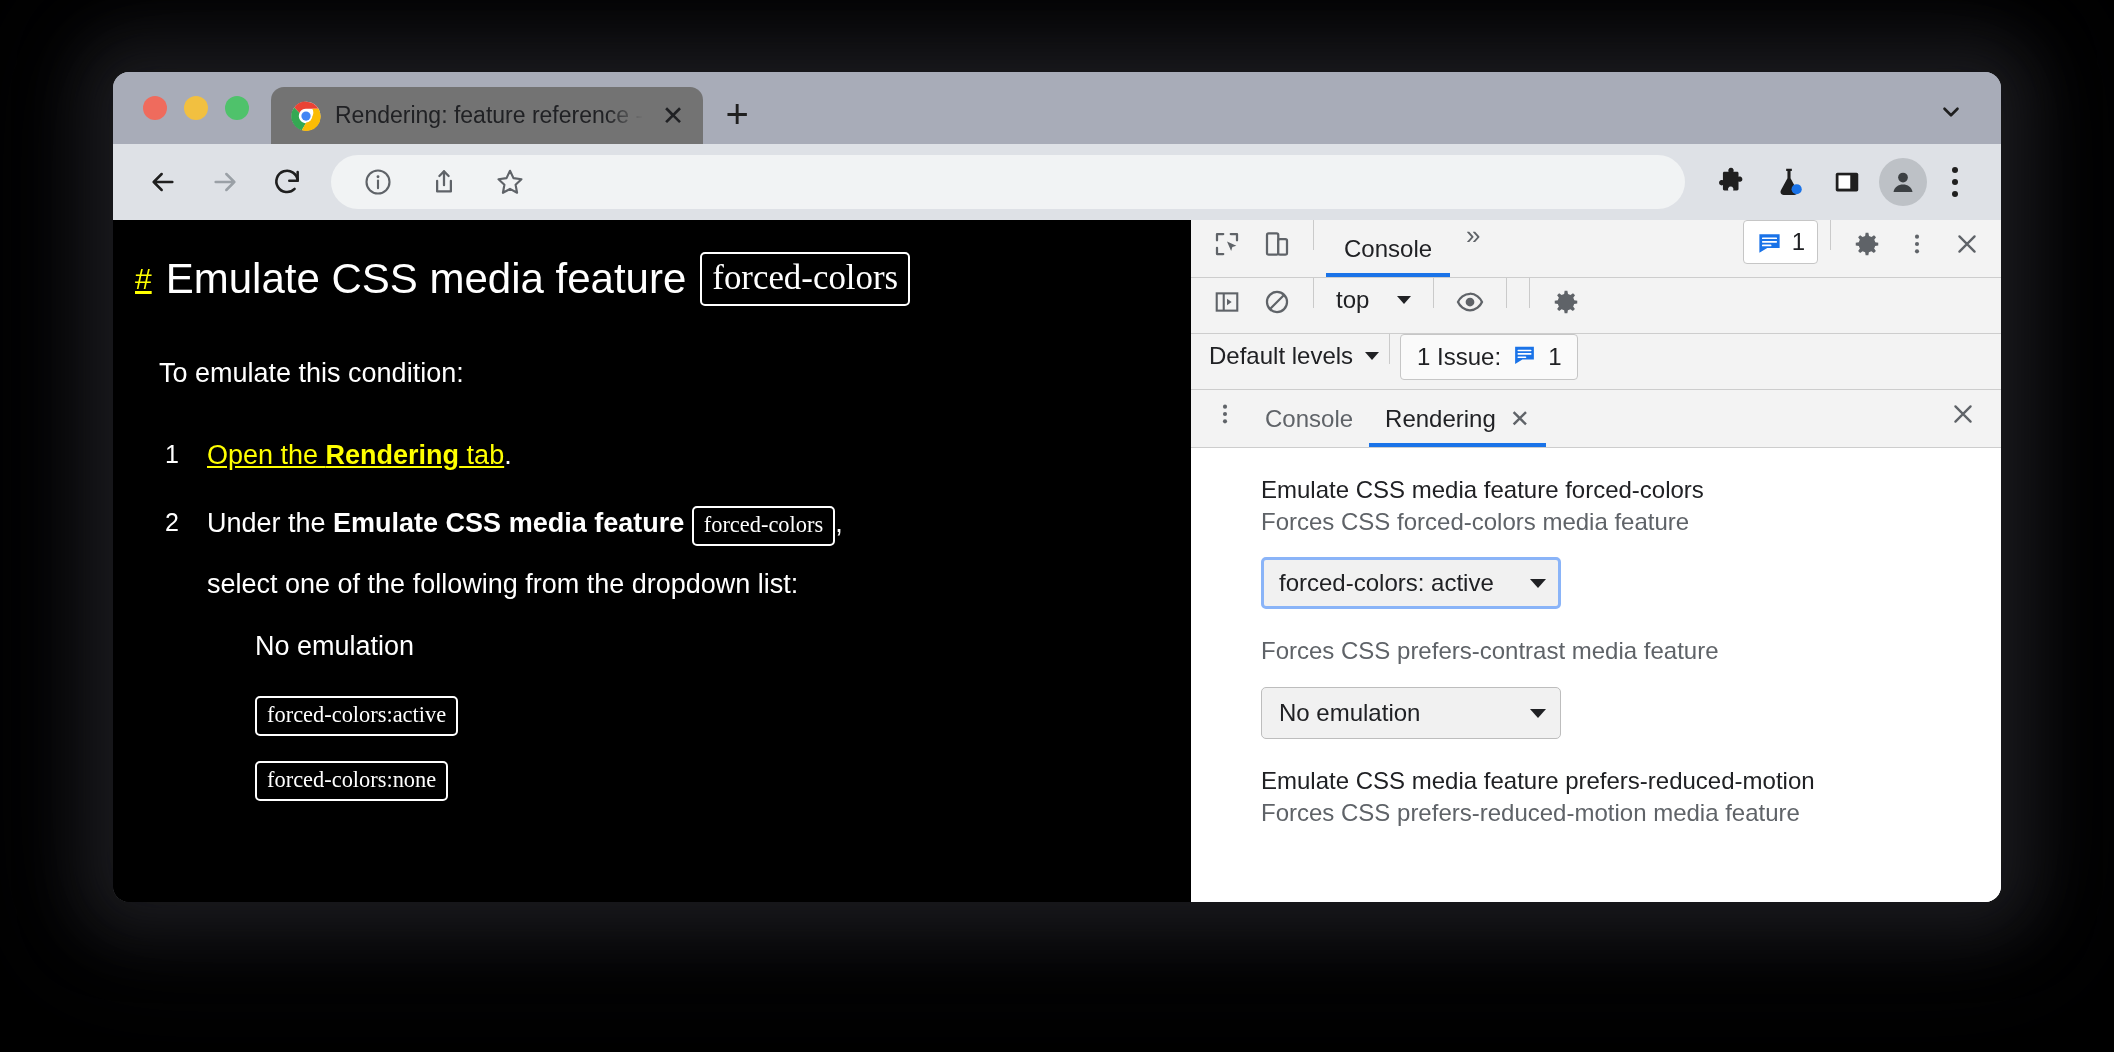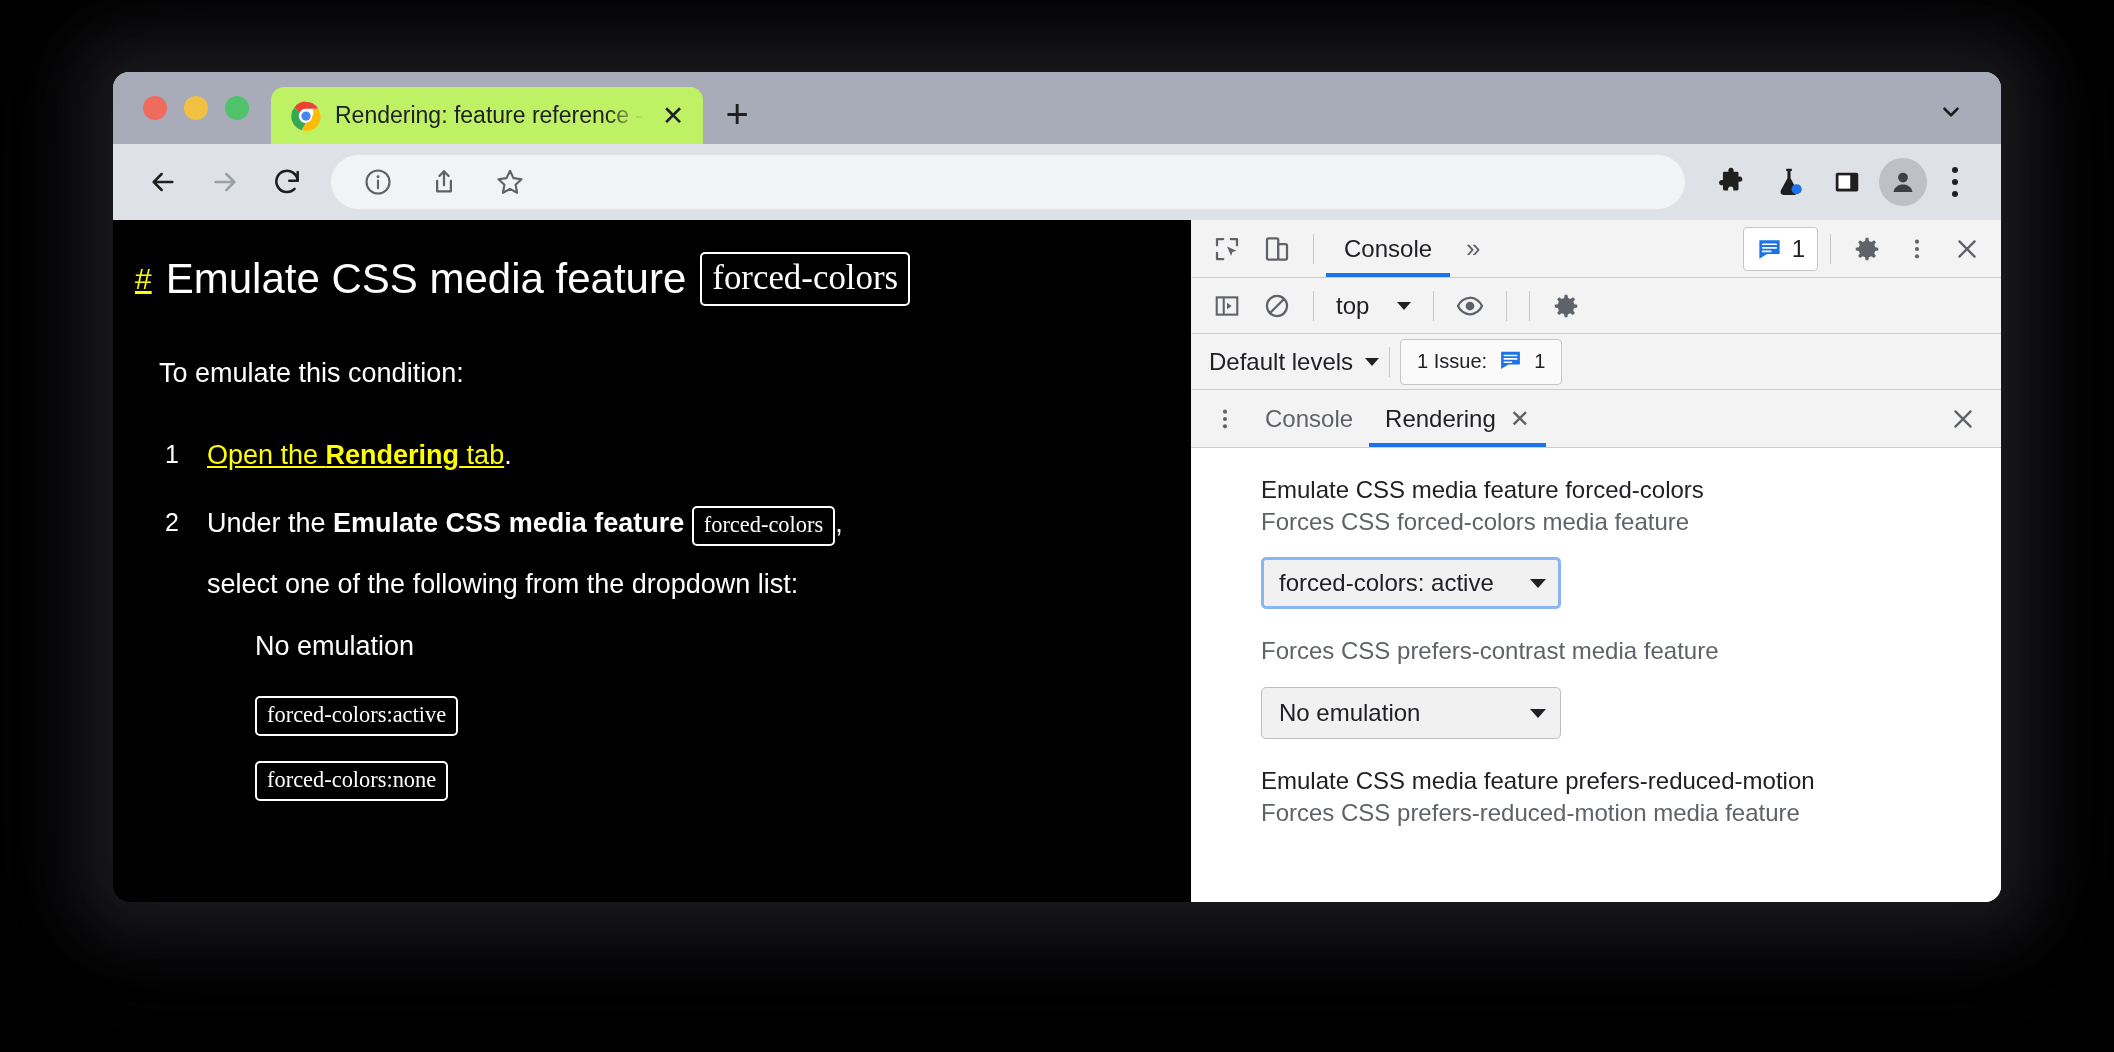--- a/index.html
+++ b/index.html
@@ -36,21 +36,21 @@
     height: 72px; padding: 0 22px 0 8px;
   }
   .dot { width: 24px; height: 24px; border-radius: 50%; }
   .dot.red { background: #ef6b5d; }
   .dot.yellow { background: #f2c040; }
   .dot.green { background: #4fc26b; }
 
   .tab {
     height: 57px;
     min-width: 430px;
-    background: #bef264;
+    background: #737373;
     border-radius: 13px 13px 0 0;
     display: flex; align-items: center;
     padding: 0 14px 0 20px;
     gap: 14px;
     position: relative;
   }
   .chrome-logo { width: 30px; height: 30px; position: relative; flex: none; }
   .tab-title {
     font-size: 23px; color: #202124;
     white-space: nowrap; overflow: hidden;
@@ -171,21 +171,21 @@
 
   
   .devtools {
     flex: 1;
     background: #fff;
     display: flex; flex-direction: column;
     font-size: 0;
     min-width: 0;
   }
   .dt-row {
-    display: flex; align-items: center;
+    display: flex; 
     background: #f3f3f3;
     border-bottom: 1px solid #cdcdcd;
     flex: none;
   }
   .dt-maintoolbar { height: 58px; padding: 0 10px 0 12px; gap: 2px; }
   .dt-btn {
     width: 48px; height: 48px;
     display: flex; align-items: center; justify-content: center;
     flex: none;
   }
@@ -234,21 +234,21 @@
   .levels-select {
     display: flex; align-items: center; gap: 12px; height: 44px;
     font-size: 24px; color: #202124; flex: none;
     font-family: "Liberation Sans", sans-serif;
   }
   .issue-pill {
     display: flex; align-items: center; gap: 11px;
     height: 46px; padding: 0 16px;
     border: 1px solid #c6c6c6; border-radius: 4px;
     background: #fafafa; flex: none;
-    font-size: 20px; color: #202124;
+    font-size: 24px; color: #202124;
     font-family: "Liberation Sans", sans-serif;
   }
 
   .dt-drawer-tabs { height: 58px; padding: 0 14px 0 10px; background: #f3f3f3; }
   .drawer-tab {
     height: 57px; padding: 0 16px;
     display: flex; align-items: center; gap: 14px;
     font-size: 24px; color: #5f6368; position: relative; flex: none;
     font-family: "Liberation Sans", sans-serif;
   }

